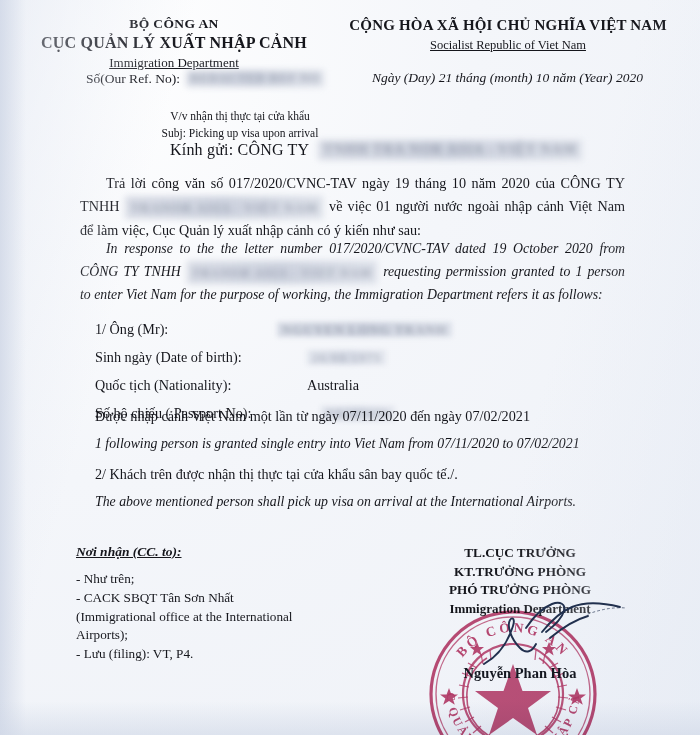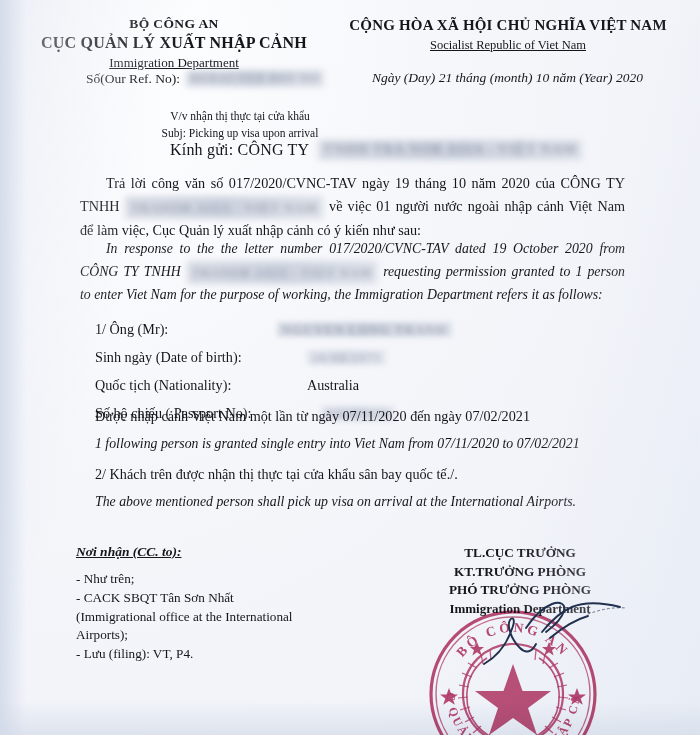--- a/index.html
+++ b/index.html
@@ -408,17 +408,18 @@
         <path d="M 46,30 C 54,18 62,10 72,6 C 80,3 86,6 84,13 C 82,20 74,28 66,34"></path>
         <path d="M 62,34 C 70,24 80,14 92,9 C 104,4 120,4 140,9"></path>
         <path d="M 70,40 C 82,30 94,22 108,18"></path>
       </g>
       <g stroke="#21304e" fill="none" stroke-width="1" stroke-linecap="round" opacity="0.65" stroke-dasharray="2 3">
         <path d="M 108,16 C 122,11 134,9 146,10"></path>
       </g>
     </svg>
   </div>
 
+  <div class="signer-name">Nguyễn Phan Hòa</div>
 
   <div class="scan-tint"></div>
   <div class="scan-edge-left"></div>
   <div class="scan-edge-bottom"></div>
 </div>
 
 </body></html>

